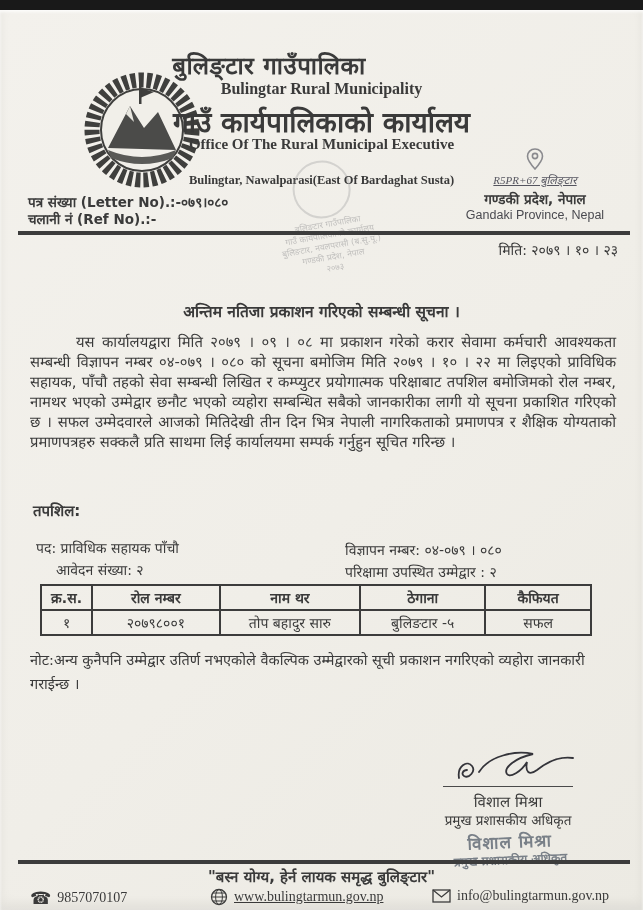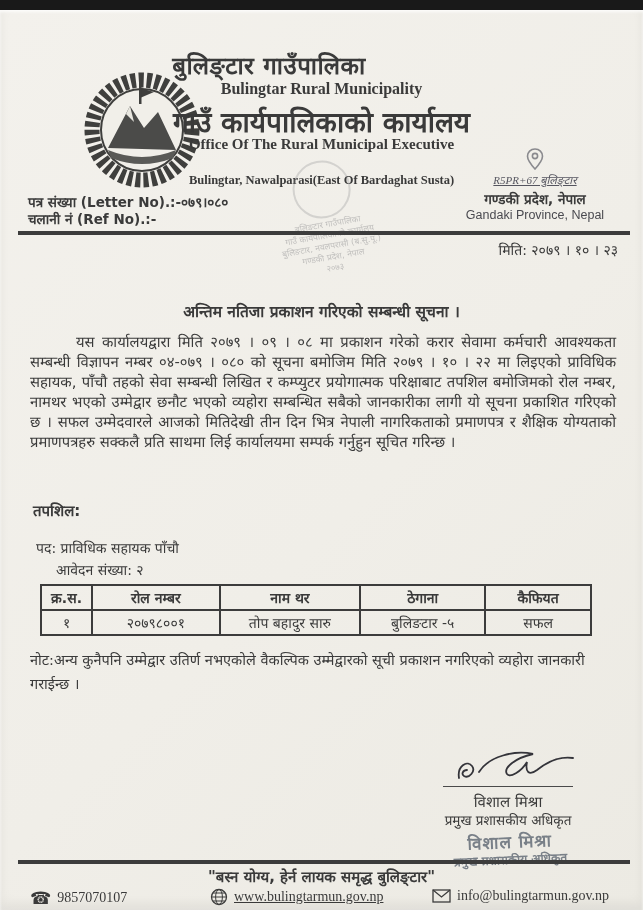--- a/index.html
+++ b/index.html
@@ -145,21 +145,23 @@
 
   <div class="abs np date-line">मिति: २०७९ । १० । २३</div>
 
   <div class="abs ctr np notice-title">अन्तिम नतिजा  प्रकाशन गरिएको सम्बन्धी सूचना ।</div>
 
   <div class="abs np body-par">यस कार्यालयद्वारा मिति २०७९ । ०९ । ०८ मा प्रकाशन गरेको करार सेवामा कर्मचारी आवश्यकता सम्बन्धी विज्ञापन नम्बर ०४-०७९ । ०८० को सूचना बमोजिम मिति २०७९ । १० । २२ मा लिइएको प्राविधिक सहायक, पाँचौ तहको सेवा सम्बन्धी लिखित र कम्प्युटर प्रयोगात्मक परिक्षाबाट तपशिल बमोजिमको रोल नम्बर, नामथर भएको उम्मेद्वार छनौट भएको व्यहोरा सम्बन्धित सबैको जानकारीका लागी यो सूचना प्रकाशित गरिएको छ । सफल उम्मेदवारले आजको मितिदेखी तीन दिन भित्र नेपाली नागरिकताको प्रमाणपत्र र शैक्षिक योग्यताको प्रमाणपत्रहरु सक्कलै प्रति साथमा लिई कार्यालयमा सम्पर्क गर्नुहुन सूचित गरिन्छ ।</div>
 
   <div class="abs np tapasil">तपशिल:</div>
 
   <div class="abs np det det-pos">पद: प्राविधिक सहायक पाँचौ</div>
+  <div class="abs np det det-adv">विज्ञापन नम्बर: ०४-०७९ । ०८०</div>
   <div class="abs np det det-app">आवेदन संख्या: २</div>
+  <div class="abs np det det-pres">परिक्षामा उपस्थित उम्मेद्वार : २</div>
 
   <table class="result">
     <colgroup>
       <col style="width:52px">
         <col style="width:132px">
         <col style="width:148px">
         <col style="width:130px">
         <col style="width:110px">
     </colgroup>
     <tbody>

